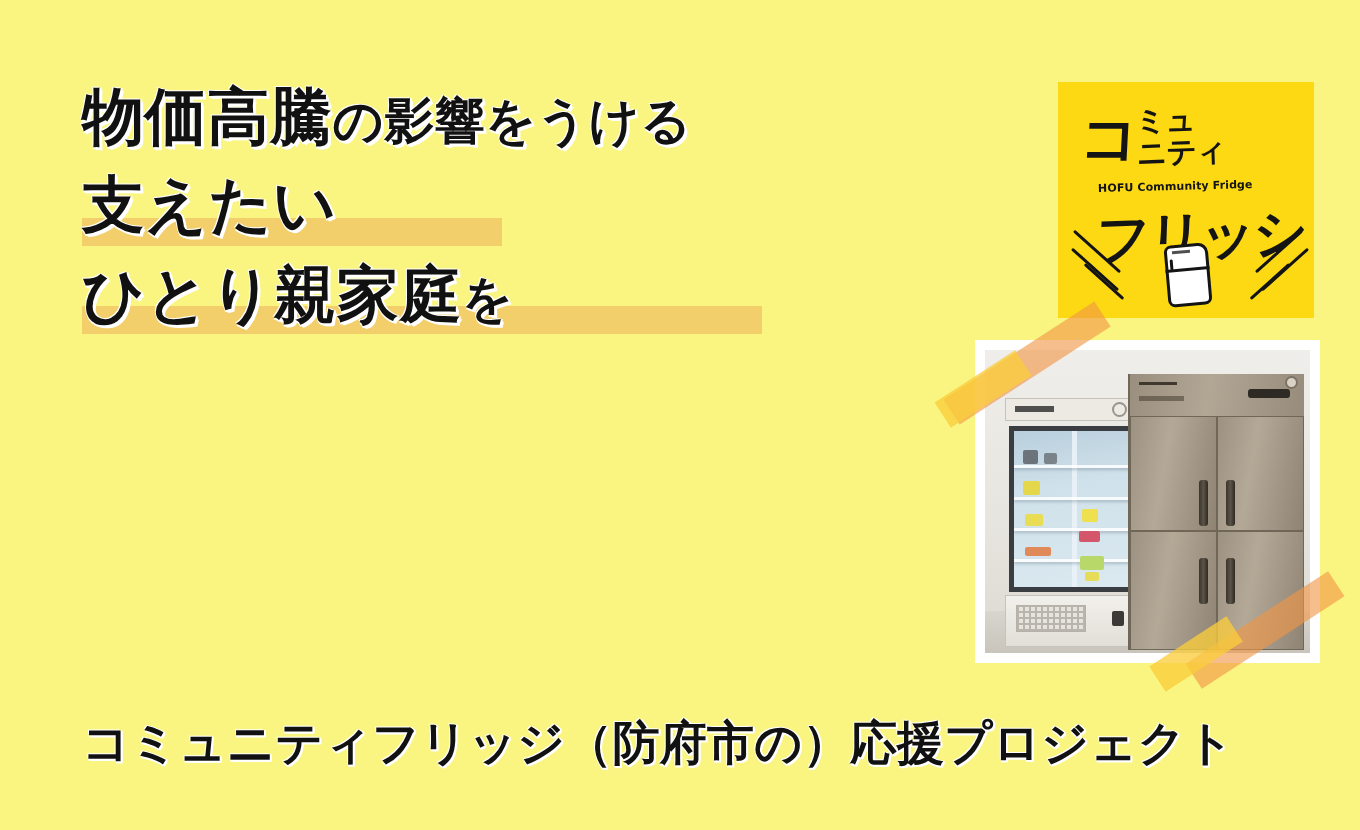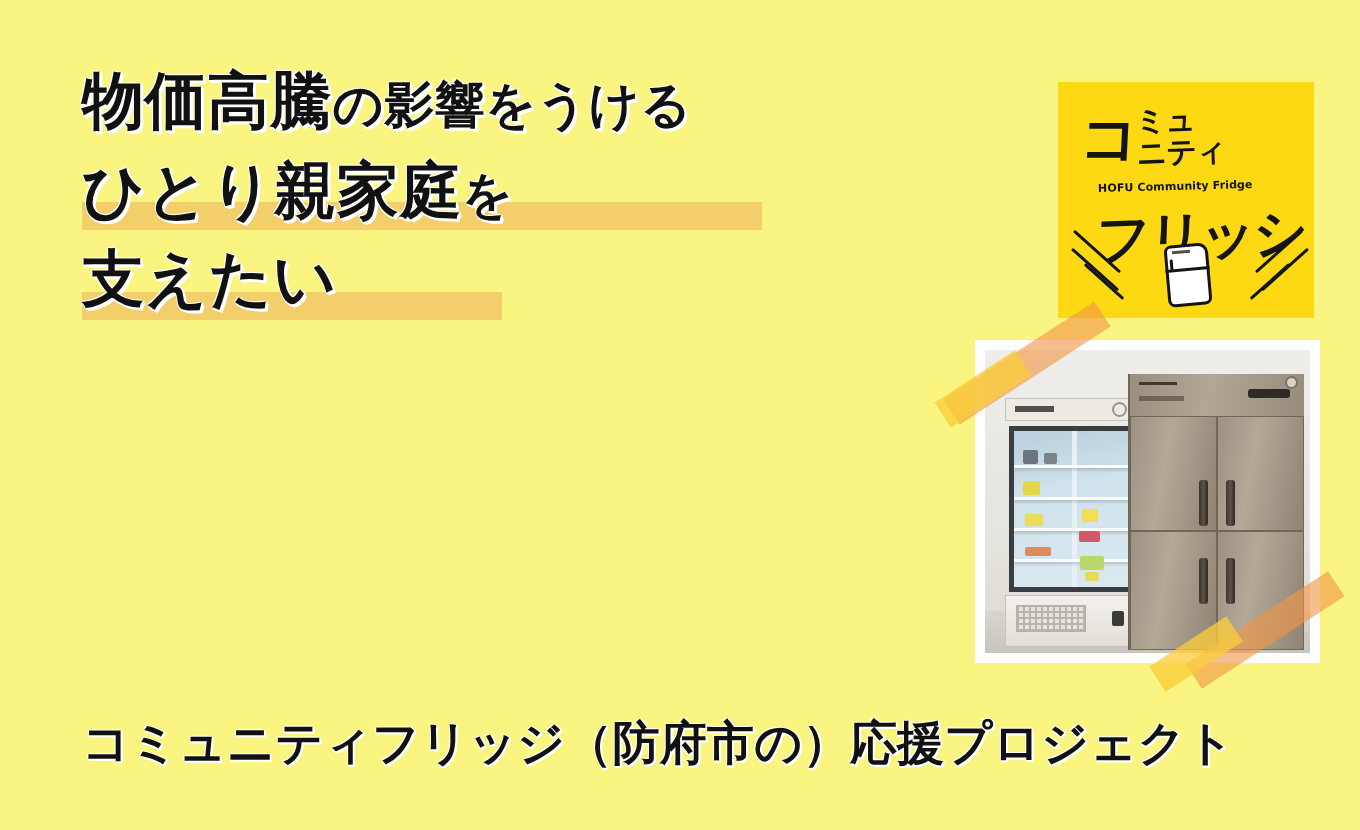--- a/index.html
+++ b/index.html
@@ -18,21 +18,21 @@
     width: 1360px;
     height: 830px;
     background: #faf580;
     overflow: hidden;
   }
 
   
   .headline {
     position: absolute;
     left: 82px;
-    top: 70px;
+    top: 86px;
     width: 860px;
   }
   .hl-line {
     position: relative;
     line-height: 1.0;
     white-space: nowrap;
     color: #111111;
     font-weight: 700;
   }
   .hl-text {
@@ -433,28 +433,28 @@
 
 <div class="poster">
 
   <div class="headline">
 
     <div class="hl-line line1">
       <span class="hl-text hl-big">物価高騰</span><span class="hl-text hl-small">の影響をうける</span>
     </div>
 
 
+    <div class="hl-line line4">
+      <span class="marker marker-l4"></span>
+      <span class="hl-text hl-big">支えたい</span>
+    </div>
+
     <div class="hl-line line3">
       <span class="marker marker-l3"></span>
       <span class="hl-text hl-big">ひとり親家庭</span><span class="hl-text hl-small">を</span>
-    </div>
-
-    <div class="hl-line line4">
-      <span class="marker marker-l4"></span>
-      <span class="hl-text hl-big">支えたい</span>
     </div>
 
   </div>
 
   <div class="tagline">コミュニティフリッジ（防府市の）応援プロジェクト</div>
 
   <div class="logo-badge">
     <div class="logo-inner">
 
       <div class="logo-line logo-ko">コ</div>

